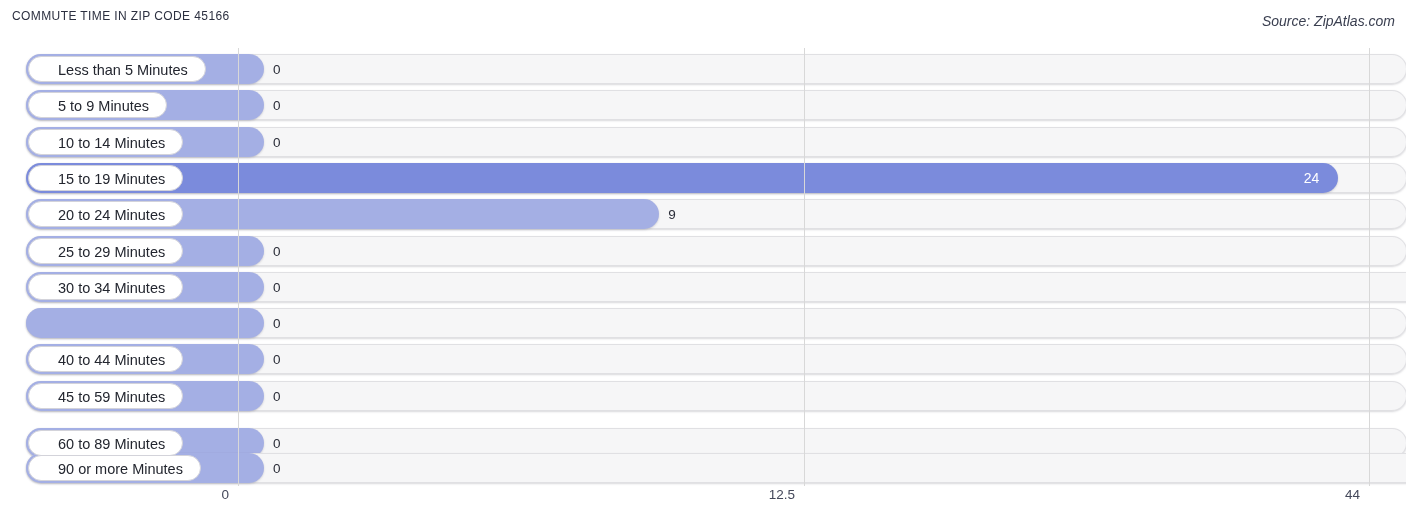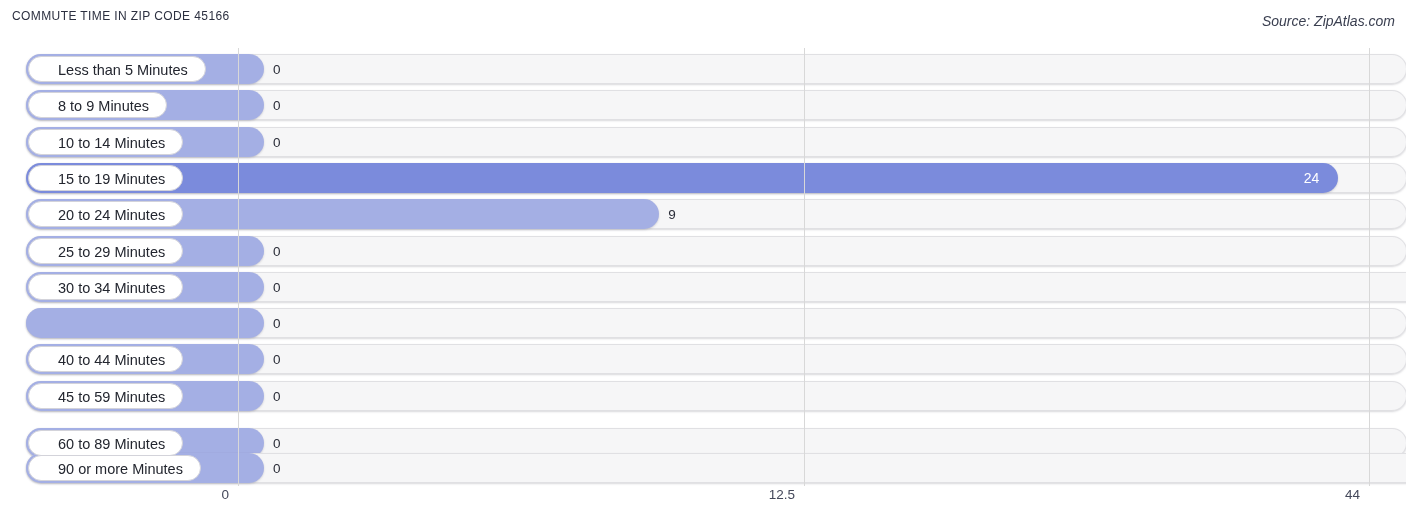--- a/index.html
+++ b/index.html
@@ -152,21 +152,21 @@
       <div class="gridline" style="left: 1369px;"></div>
       <div class="bar-row" style="top: 6px;">
         <div class="bar-track"></div>
         <div class="bar-fill" style="width: 238px;"></div>
         <div class="bar-label">Less than 5 Minutes</div>
         <div class="bar-value" style="left: 247px;">0</div>
       </div>
       <div class="bar-row" style="top: 42.3px;">
         <div class="bar-track"></div>
         <div class="bar-fill" style="width: 238px;"></div>
-        <div class="bar-label">8 to 9 Minutes</div>
+        <div class="bar-label">5 to 9 Minutes</div>
         <div class="bar-value" style="left: 247px;">0</div>
       </div>
       <div class="bar-row" style="top: 78.6px;">
         <div class="bar-track"></div>
         <div class="bar-fill" style="width: 238px;"></div>
         <div class="bar-label">10 to 14 Minutes</div>
         <div class="bar-value" style="left: 247px;">0</div>
       </div>
       <div class="bar-row" style="top: 115px;">
         <div class="bar-track"></div>

